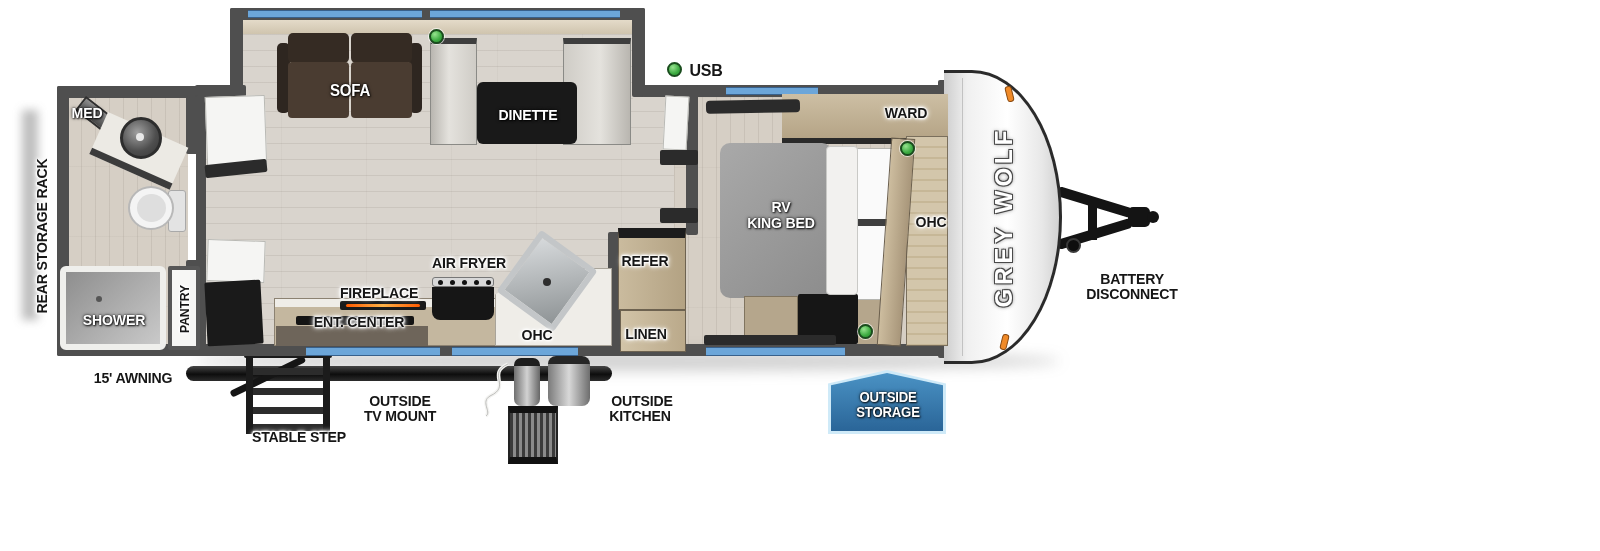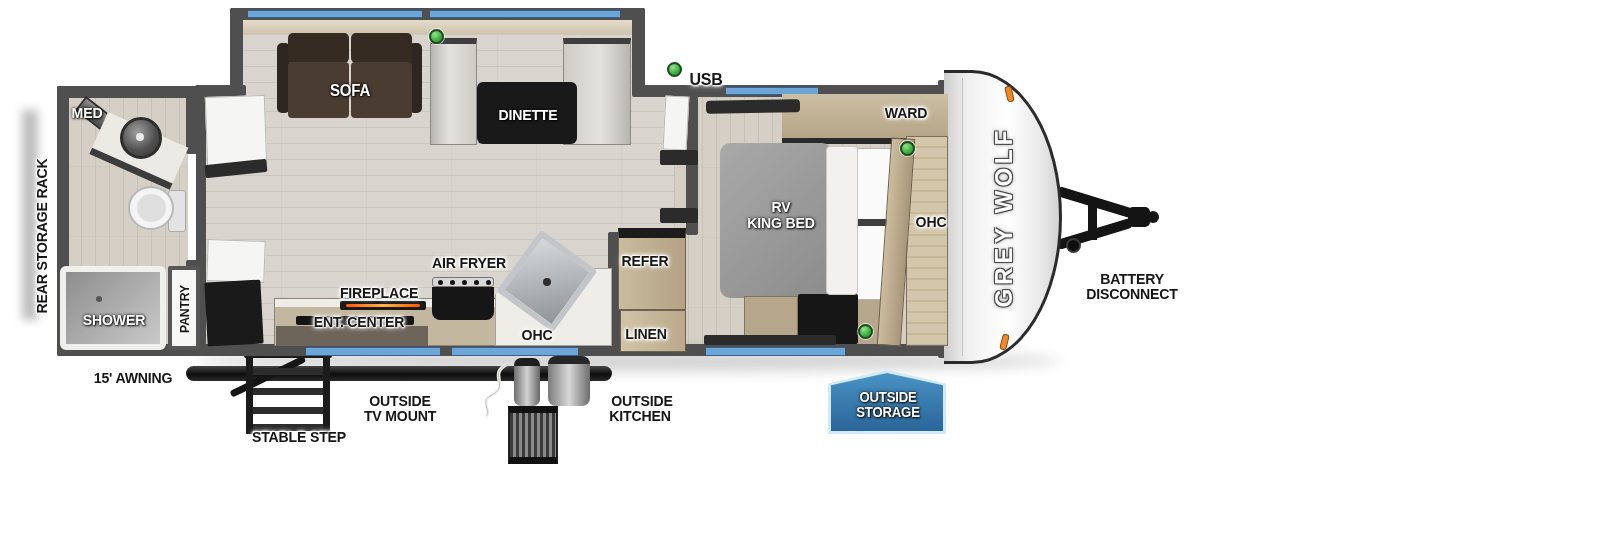--- a/index.html
+++ b/index.html
@@ -170,21 +170,21 @@
     <div style="left:3px;top:3px;width:112px;height:58px;clip-path:polygon(50% 0,100% 21%,100% 100%,0 100%,0 21%);background:linear-gradient(180deg,#4a92c4,#2a6598);"></div>
   </div>
   <div class="lbl white" style="left:888px;top:397px;font-size:14px;">OUTSIDE</div>
   <div class="lbl white" style="left:888px;top:412px;font-size:14px;">STORAGE</div>
 
   <div class="usb-dot" style="left:667px;top:62px;"></div>
   <div class="usb-dot" style="left:429px;top:29px;"></div>
   <div class="usb-dot" style="left:900px;top:141px;"></div>
   <div class="usb-dot" style="left:858px;top:324px;"></div>
 
-  <div class="lbl" style="left:706px;top:70px;font-size:16px;transform:translate(-50%,-50%);margin-top:9px;">USB</div>
+  <div class="lbl" style="left:706px;top:70px;font-size:16px;transform:translate(-50%,-50%);">USB</div>
 
   <div class="lbl white" style="left:87px;top:112px;">MED</div>
   <div class="lbl white" style="left:114px;top:319px;">SHOWER</div>
   <div class="lbl vert" style="left:184px;top:309px;font-size:13px;">PANTRY</div>
 
   <div class="lbl white" style="left:350px;top:90px;font-size:16px;">SOFA</div>
   <div class="lbl white" style="left:528px;top:114px;font-size:15px;">DINETTE</div>
 
   <div class="lbl" style="left:469px;top:262px;">AIR FRYER</div>
   <div class="lbl" style="left:379px;top:292px;">FIREPLACE</div>

